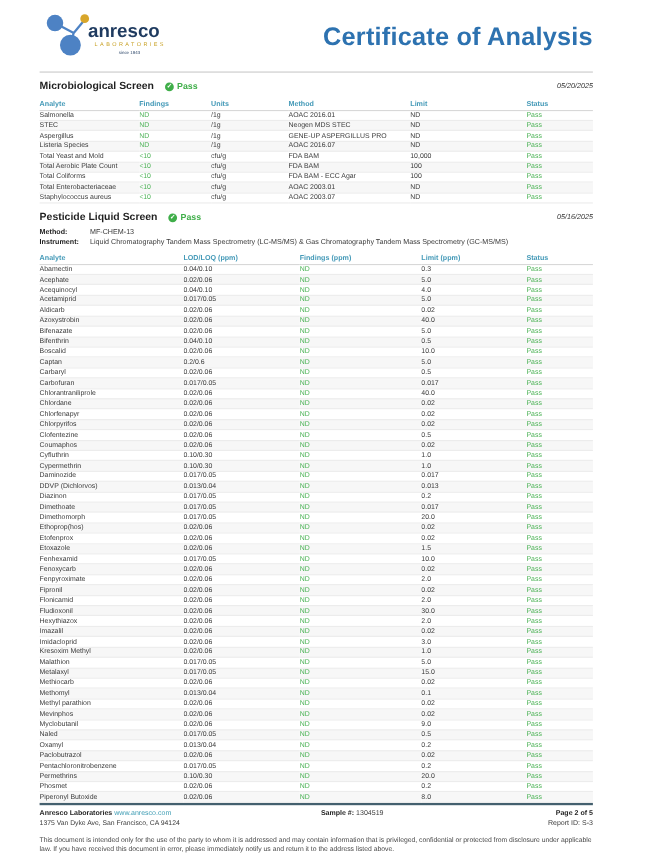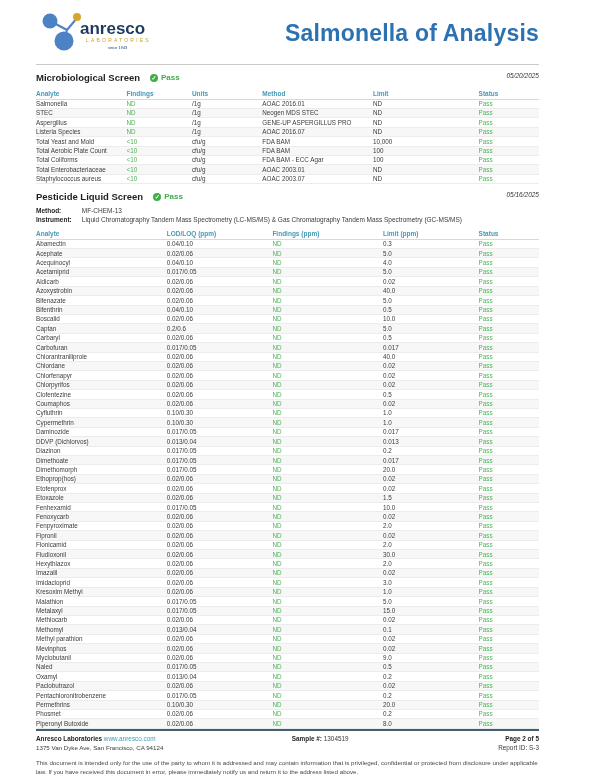--- a/index.html
+++ b/index.html
@@ -9,21 +9,21 @@
   }
   .page {
     width:575px; height:777px; padding:6px 36px 22px 36px;
     display:flex; flex-direction:column; background:#fff;
   }
   
   .header { display:flex; justify-content:space-between; align-items:center;
             padding:2px 0 6px 0; border-bottom:1px solid #c9c9c9; }
   .coa-title { font-size:23px; font-weight:bold; color:#2d72b0; letter-spacing:0.2px; }
   
-  .section-head { display:flex; margin-top:7px; margin-bottom:2px; }
+  .section-head { display:flex; align-items:center; margin-top:7px; margin-bottom:2px; }
   .section-title { font-size:9.5px; font-weight:bold; color:#1f1f1f; }
   .badge { display:flex; align-items:center; margin-left:10px; }
   .check-icon { width:8px; height:8px; border-radius:50%; background:#3fae49; color:#fff;
                 font-size:6px; line-height:8px; text-align:center; font-weight:bold; }
   .pass-text { color:#3fae49; font-weight:bold; font-size:8px; margin-left:3px; }
   .date { margin-left:auto; font-style:italic; font-size:6.5px; color:#333; }
   
   .meta { font-size:6.5px; margin-top:2.5px; color:#3b3b3b; }
   .meta .lbl { font-weight:bold; color:#1f1f1f; display:inline-block; min-width:44px; }
   
@@ -61,21 +61,21 @@
         <line x1="31" y1="22" x2="41" y2="10" stroke="#4d82c4" stroke-width="2"></line>
         <line x1="31" y1="22" x2="28" y2="32" stroke="#4d82c4" stroke-width="2"></line>
         <circle cx="14" cy="13" r="7.5" fill="#4d82c4"></circle>
         <circle cx="41" cy="9" r="4" fill="#d8a62a"></circle>
         <circle cx="28" cy="33" r="9.5" fill="#4d82c4"></circle>
         <text x="44" y="26" font-family="Liberation Sans, sans-serif" font-size="17" font-weight="bold" fill="#1e3a5f">anresco</text>
         <text x="50" y="34" font-family="Liberation Sans, sans-serif" font-size="5" letter-spacing="2.2" fill="#c9a227">LABORATORIES</text>
         <text x="72" y="41" font-family="Liberation Sans, sans-serif" font-size="4" fill="#1e3a5f">since 1943</text>
       </svg>
     </div>
-    <div class="coa-title">Salmonella of Analysis</div>
+    <div class="coa-title">Certificate of Analysis</div>
   </div>
 
   <div class="section-head">
     <span class="section-title">Microbiological Screen</span>
     <span class="badge">
       <span class="check-icon">✓</span>
       <span class="pass-text">Pass</span>
     </span>
     <span class="date">05/20/2025</span>
   </div>

